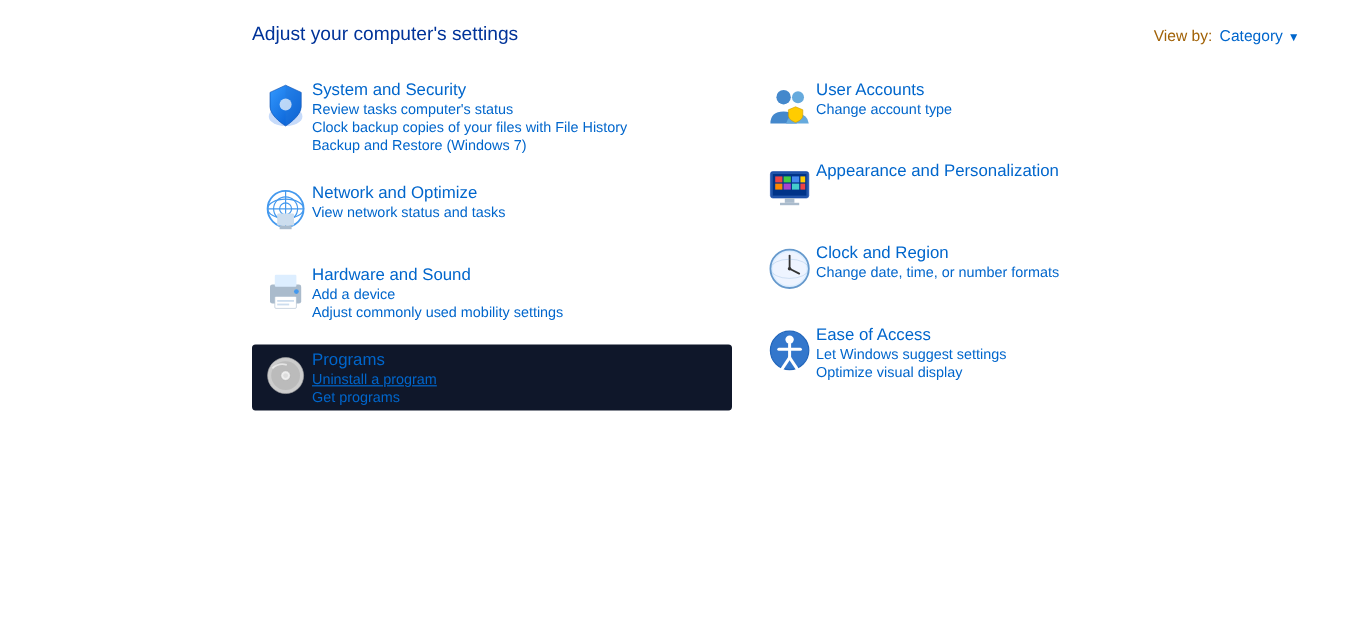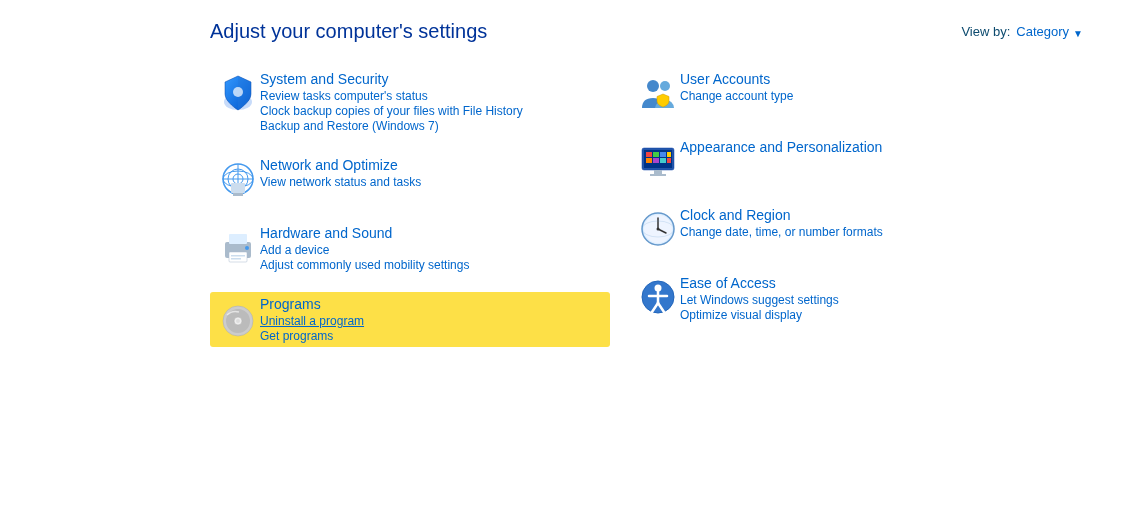--- a/index.html
+++ b/index.html
@@ -15,33 +15,33 @@
       padding: 20px 40px;
     }
     .page-header {
       display: flex;
       justify-content: space-between;
       align-items: center;
       margin-bottom: 24px;
       padding-left: 170px;
     }
     .page-title {
-      font-size: 20px;
+      font-size: 16px;
       font-weight: 300;
       color: #003399;
     }
     .view-by {
       display: flex;
       align-items: center;
       font-size: 13px;
       color: #555;
       gap: 6px;
     }
     .view-by-label {
-      color: #0c4a6e;
+      color: #a16207;
     }
     .view-by-dropdown {
       display: flex;
       align-items: flex-end;
       gap: 4px;
       cursor: pointer;
     }
     .view-by-value {
       color: #0066cc;
       font-size: 13px;
@@ -65,22 +65,21 @@
       padding-left: 20px;
     }
     .category-item {
       display: flex;
       align-items: flex-start;
       margin-bottom: 16px;
       padding: 4px 6px;
       border-radius: 3px;
     }
     .category-item.highlighted {
-      background-color: #fde047;
-      align-items: flex-end;
+      background-color: #0f172a;
     }
     .icon-wrapper {
       width: 44px;
       height: 44px;
       flex-shrink: 0;
       display: flex;
       align-items: center;
       justify-content: center;
     }
     .category-content {

